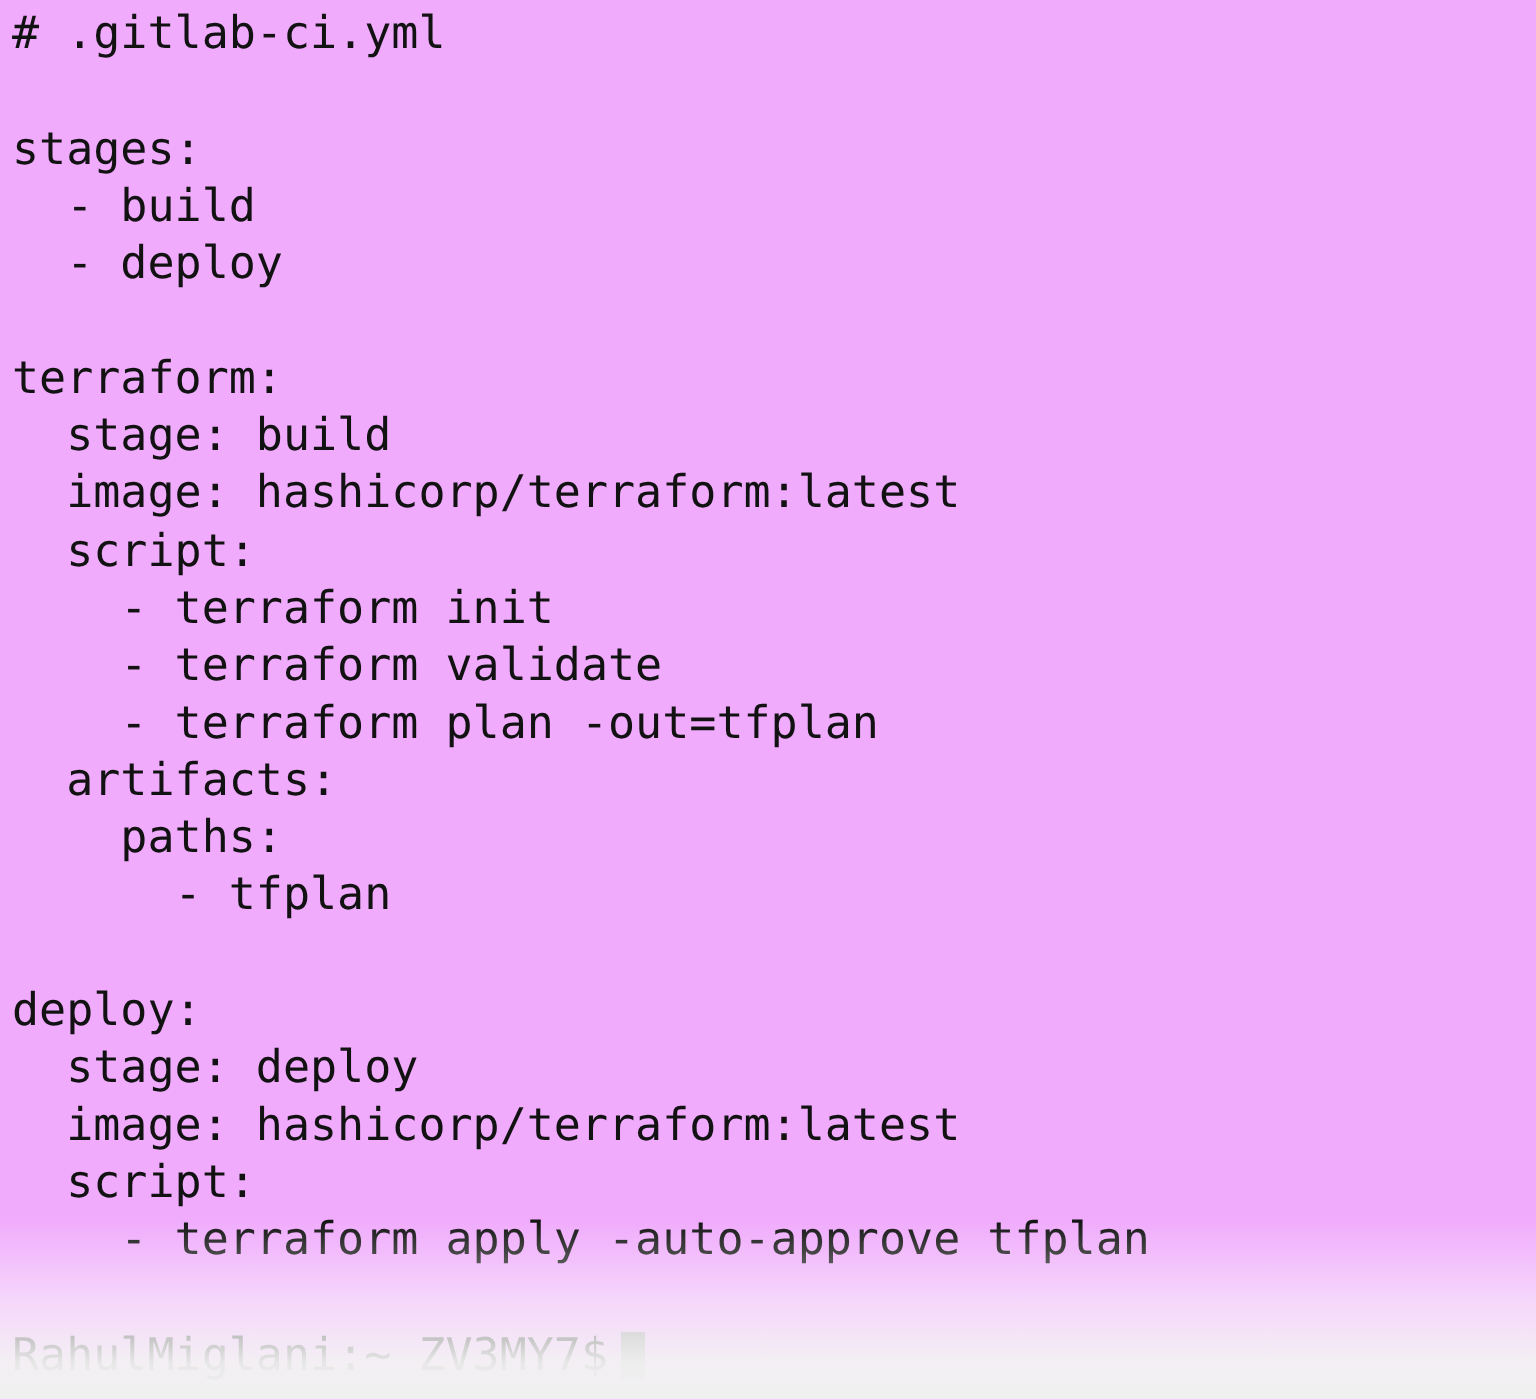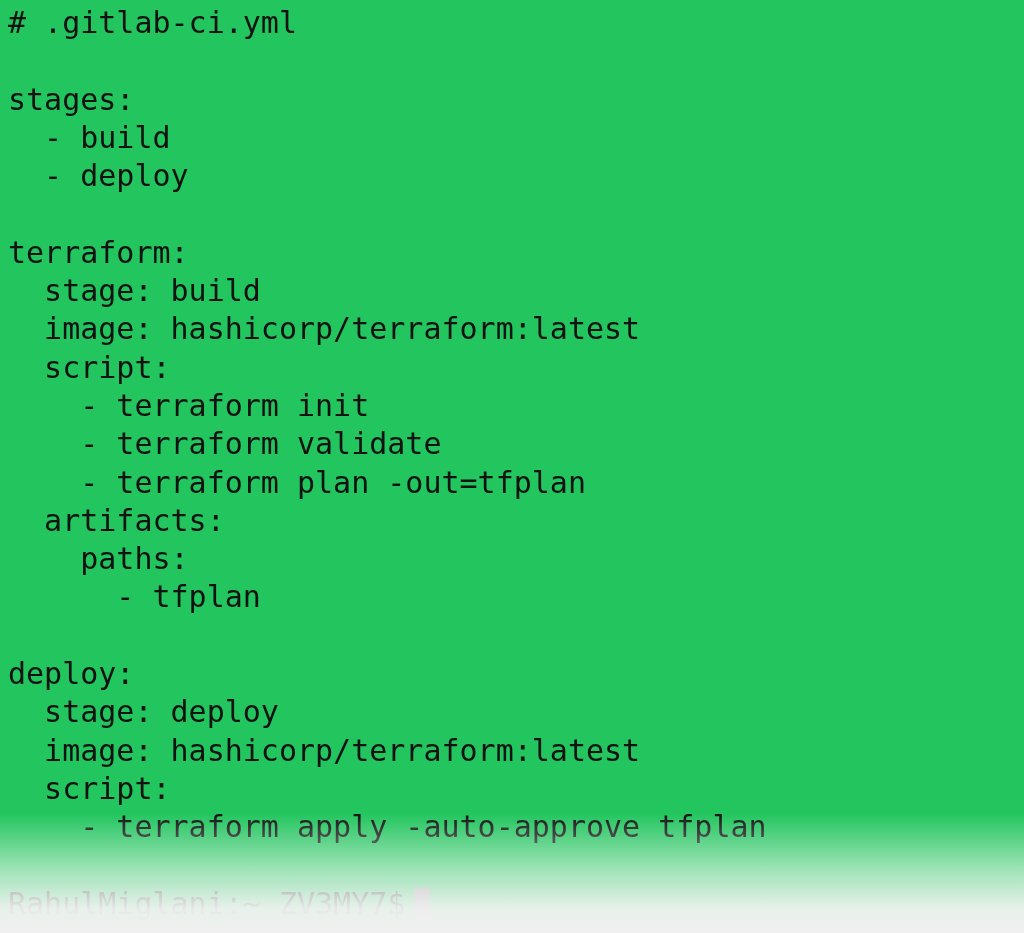--- a/index.html
+++ b/index.html
@@ -98,21 +98,21 @@
     height: 32px;
     background: #8c8c8c;
     margin-left: 9px;
     vertical-align: middle;
     flex: 0 0 auto;
   }
 </style>
 </head>
 <body>
 
-<div id="terminal" style="background: #22c55e; text-decoration: underline;">
+<div id="terminal" style="background: #f0abfc; text-decoration: underline;">
 
   <div class="clipped-line">   mv  </div>
 
   <div class="buffer" id="buffer" style="color: rgb(18, 18, 18);"><span class="line"># .gitlab-ci.yml</span><span class="line blank"></span><span class="line">stages:</span><span class="line">  - build</span><span class="line">  - deploy</span><span class="line blank"></span><span class="line">terraform:</span><span class="line">  stage: build</span><span class="line">  image: hashicorp/terraform:latest</span><span class="line">  script:</span><span class="line">    - terraform init</span><span class="line">    - terraform validate</span><span class="line">    - terraform plan -out=tfplan</span><span class="line">  artifacts:</span><span class="line">    paths:</span><span class="line">      - tfplan</span><span class="line blank"></span><span class="line">deploy:</span><span class="line">  stage: deploy</span><span class="line">  image: hashicorp/terraform:latest</span><span class="line">  script:</span><span class="line">    - terraform apply -auto-approve tfplan</span><span class="line blank"></span></div>
 
   <div class="prompt-line" id="prompt-line" style="position: absolute; left: 8px; top: 884.9px; font-size: 30px; line-height: 38.3px;">
     <span class="prompt-text">RahulMiglani:~ ZV3MY7$</span>
     <span class="cursor-block" style="background: rgb(140, 140, 140);"></span>
   </div>
 

